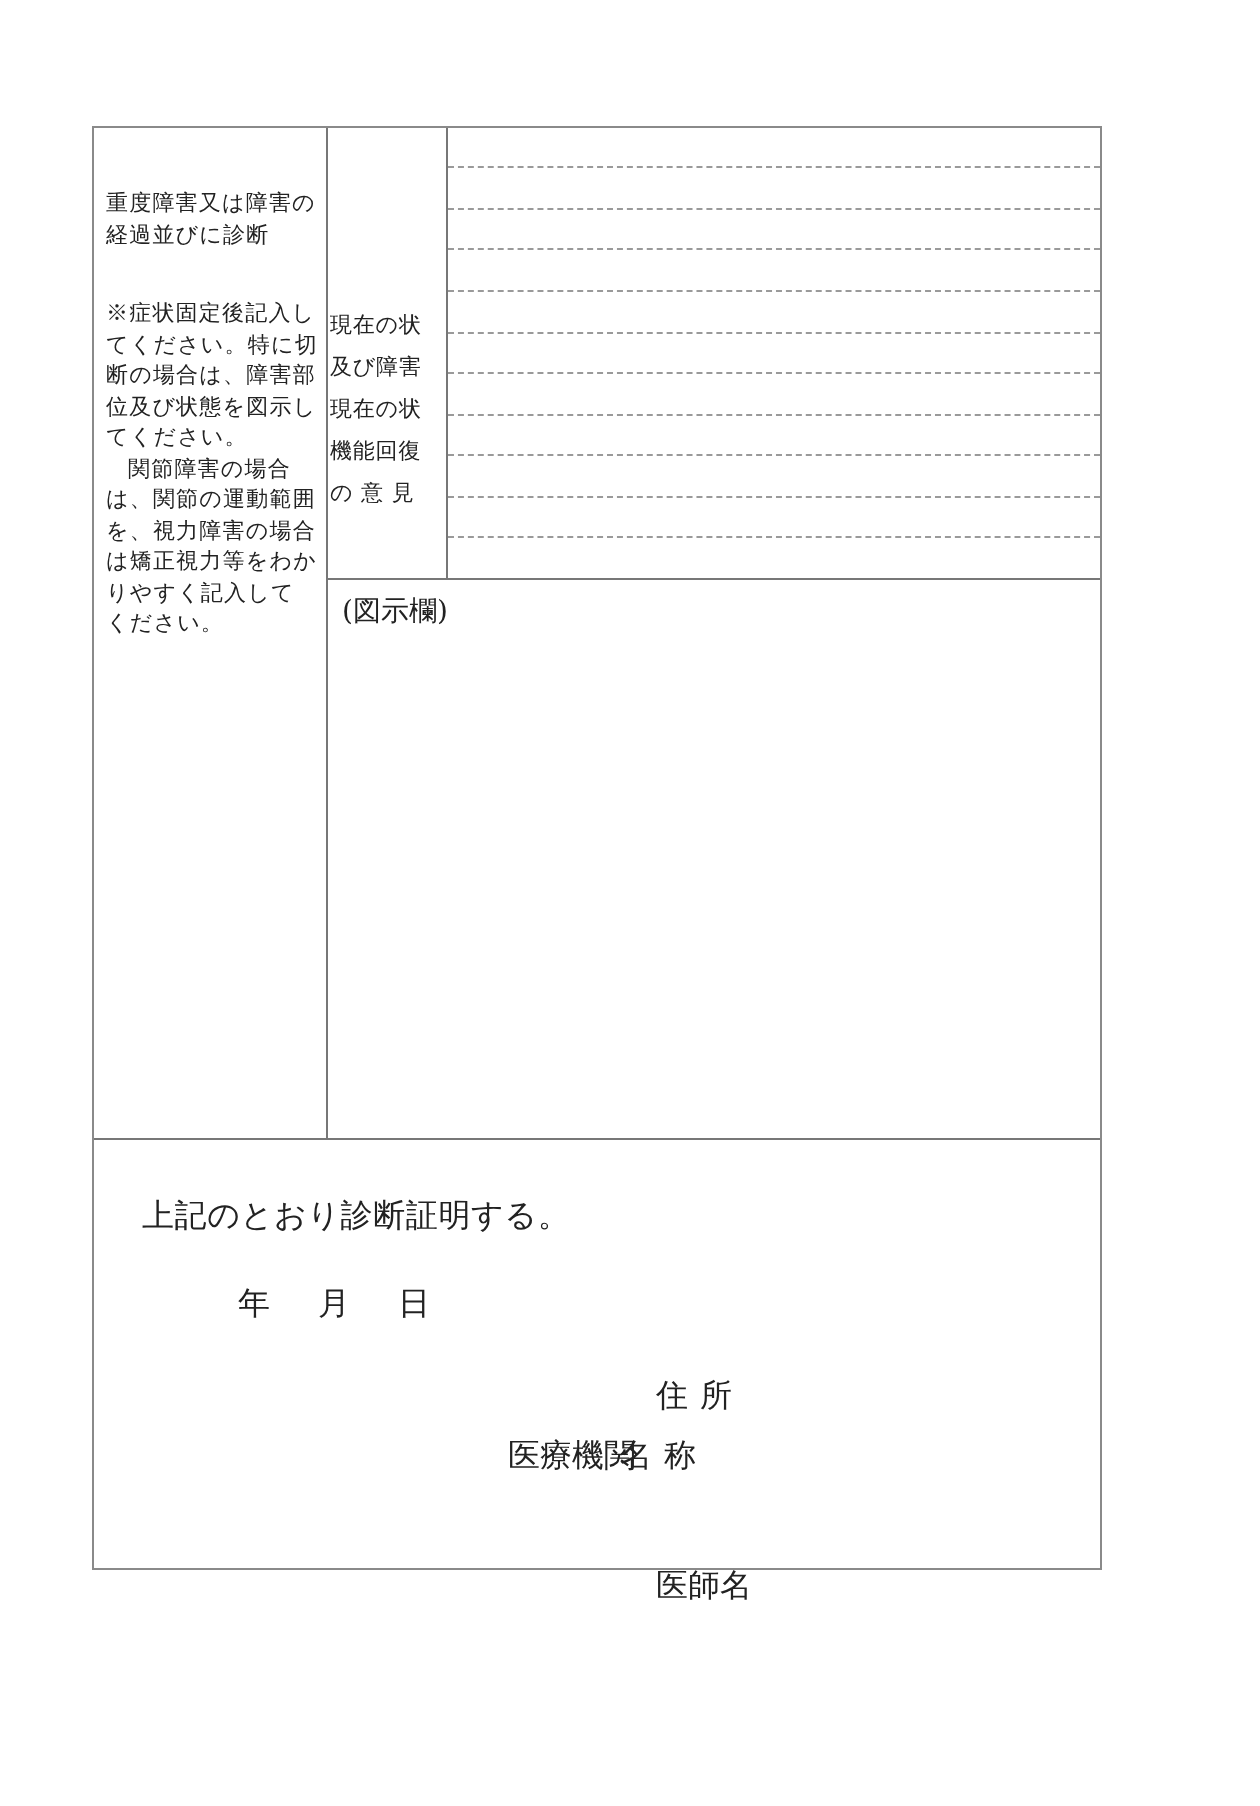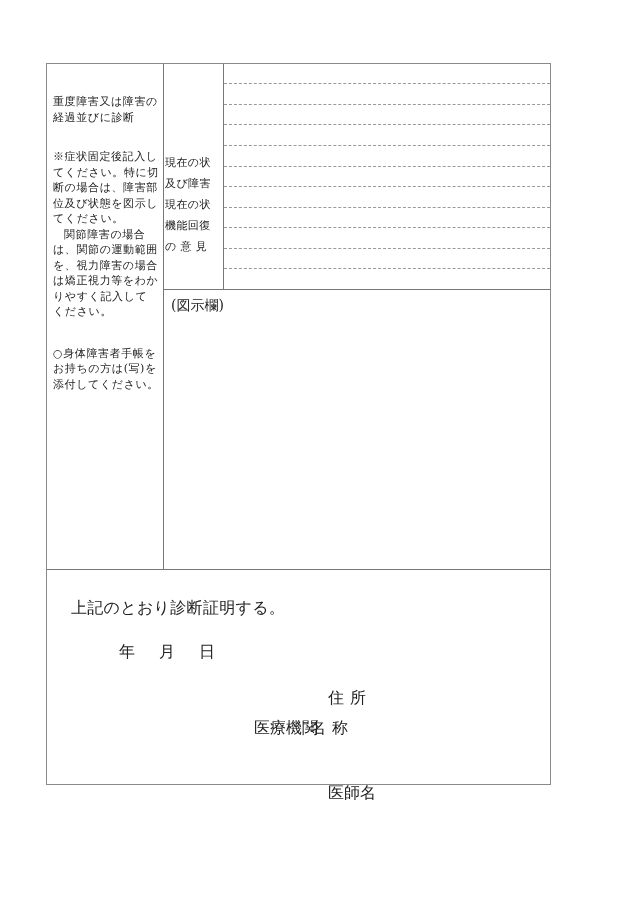--- a/index.html
+++ b/index.html
@@ -65,21 +65,20 @@
 
   <div class="hline" style="left:116px; right:0; top:225px;"></div>
   <div class="hline" style="left:0; right:0; top:505px;"></div>
 
   <div class="left-col">
     <p>重度障害又は障害の経過並びに診断</p>
     <div class="gap1"></div>
     <p>※症状固定後記入してください。特に切断の場合は、障害部位及び状態を図示してください。</p>
     <p class="indent">関節障害の場合は、関節の運動範囲を、視力障害の場合は矯正視力等をわかりやすく記入してください。</p>
     <div class="gap2"></div>
-    <p>○身体障害者手帳をお持ちの方は(写)を添付してください。</p>
   </div>
 
   <div class="mid-label">
     <div>現在の状</div>
     <div>及び障害</div>
     <div>現在の状</div>
     <div>機能回復</div>
     <div>の 意 見</div>
   </div>
 

